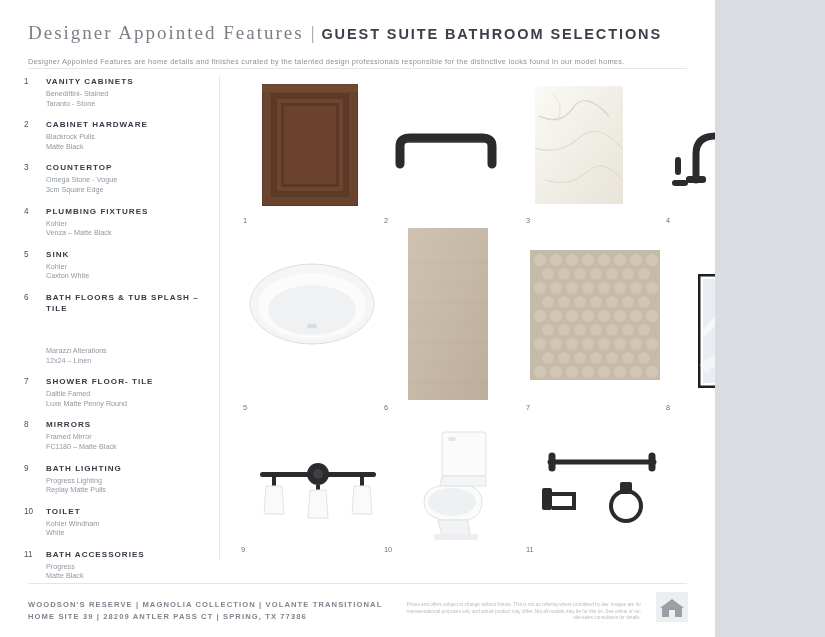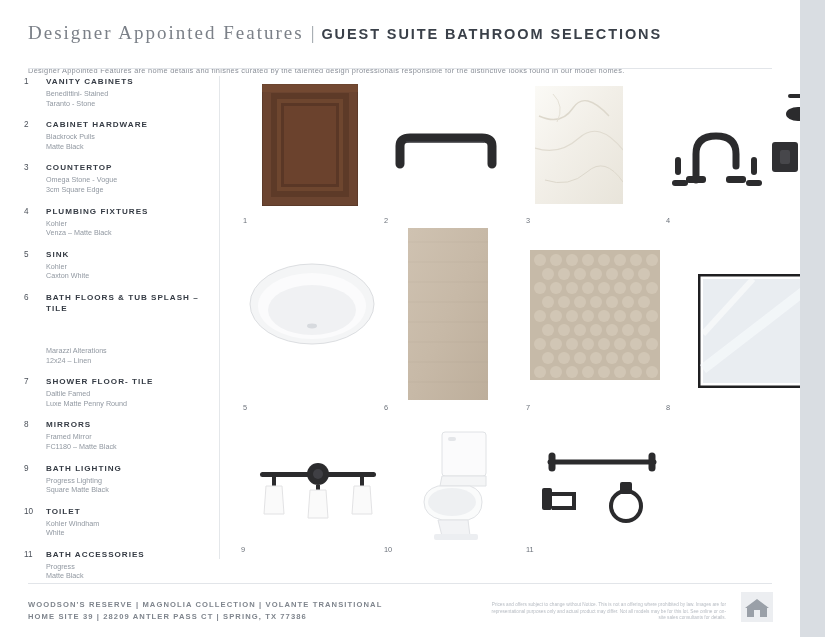--- a/index.html
+++ b/index.html
@@ -5,21 +5,21 @@
   html, body {
     margin: 0;
     padding: 0;
     background: #d9dde2;
   }
   body {
     font-family: "Liberation Sans", sans-serif;
   }
   #page {
     position: relative;
-    width: 800px;
+    width: 715px;
     height: 637px;
     background: #ffffff;
     overflow: hidden;
     text-decoration: underline;
   }
   
   #header {
     position: absolute;
     left: 28px;
     top: 22px;
@@ -46,21 +46,21 @@
     font-weight: 300;
   }
   .title-sub {
     font-family: "Liberation Sans", sans-serif;
     font-size: 14.5px;
     letter-spacing: 1.9px;
     color: #3a4049;
     font-weight: 600;
   }
   .subtitle {
-    margin-top: 22px;
+    margin-top: 13px;
     font-size: 7.4px;
     letter-spacing: .3px;
     color: #8b9099;
   }
   .header-rule {
     position: absolute;
     left: 28px;
     right: 28px;
     top: 68px;
     height: 1px;
@@ -247,21 +247,21 @@
           <div class="spec-name">MIRRORS</div>
           <div class="spec-detail" style="white-space: pre-line;">Framed Mirror
 FC1180 – Matte Black</div>
         </div>
       </div>
       <div class="spec-row">
         <div class="spec-num">9</div>
         <div class="spec-body">
           <div class="spec-name">BATH LIGHTING</div>
           <div class="spec-detail" style="white-space: pre-line;">Progress Lighting
-Square Matte Black</div>
+Replay Matte Pulls</div>
         </div>
       </div>
       <div class="spec-row">
         <div class="spec-num">10</div>
         <div class="spec-body">
           <div class="spec-name">TOILET</div>
           <div class="spec-detail" style="white-space: pre-line;">Kohler Windham
 White</div>
         </div>
       </div>

